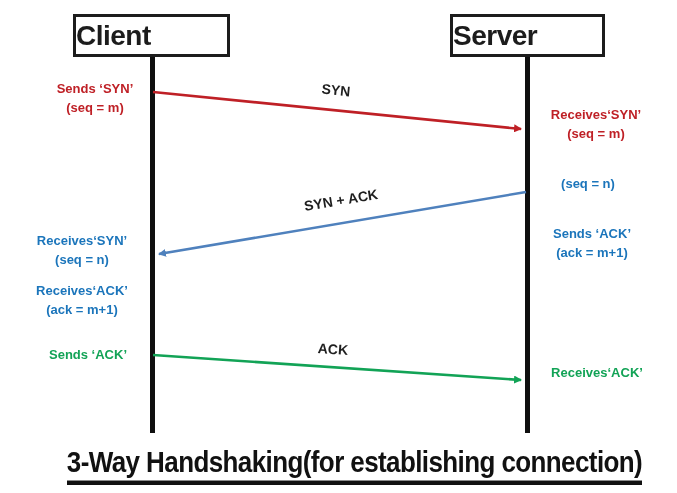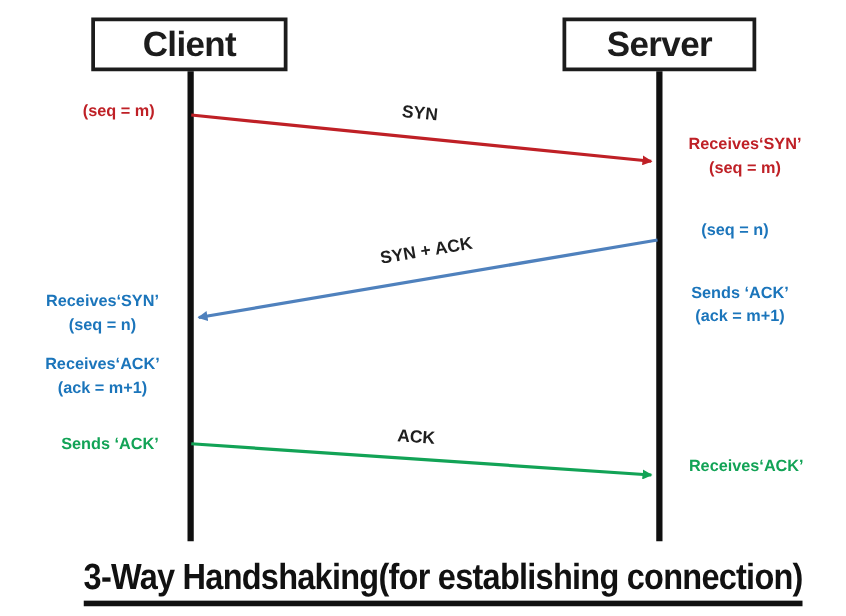--- a/index.html
+++ b/index.html
@@ -8,21 +8,21 @@
     width:677px;height:493px;
     background:#ffffff;
     font-family:"Liberation Sans", sans-serif;
     overflow:hidden;
   }
   .actor-box{
     position:absolute;
     top:14px;height:37px;
     border:3px solid #1c1c1c;
     background:#ffffff;
-    display:flex;align-items:center;justify-content:center;
+    display:flex;align-items:center;
     font-weight:bold;font-size:28px;color:#1c1c1c;
     letter-spacing:-0.5px;
   }
   .actor-box.client{left:73px;width:151px;}
   .actor-box.server{left:450px;width:149px;}
   .lifeline{
     position:absolute;top:57px;width:5px;height:376px;
     background:#0f0f0f;
   }
   .lifeline.client{left:150px;}
@@ -96,20 +96,21 @@
     <line x1="153" y1="92" x2="521" y2="129" stroke-width="2.6" marker-end="url(#arrow-red)" stroke="#bf2026"></line>
     <line x1="526" y1="192" x2="159" y2="254" stroke-width="2.6" marker-end="url(#arrow-blue)" stroke="#4f81bd"></line>
     <line x1="153" y1="355" x2="521" y2="380" stroke-width="2.6" marker-end="url(#arrow-green)" stroke="#12a356"></line>
   </svg>
 
   <div class="msg-label syn">SYN</div>
   <div class="msg-label synack">SYN + ACK</div>
   <div class="msg-label ack">ACK</div>
 
   <div class="note red-left" style="color: rgb(191, 32, 38);">
+    <div>Sends ‘SYN’</div>
     <div>(seq = m)</div>
   </div>
 
   <div class="note red-right" style="color: rgb(191, 32, 38);">
     <div>Receives‘SYN’</div>
     <div>(seq = m)</div>
   </div>
 
   <div class="note blue-right-1" style="color: rgb(27, 117, 187);">
     <div>(seq = n)</div>

